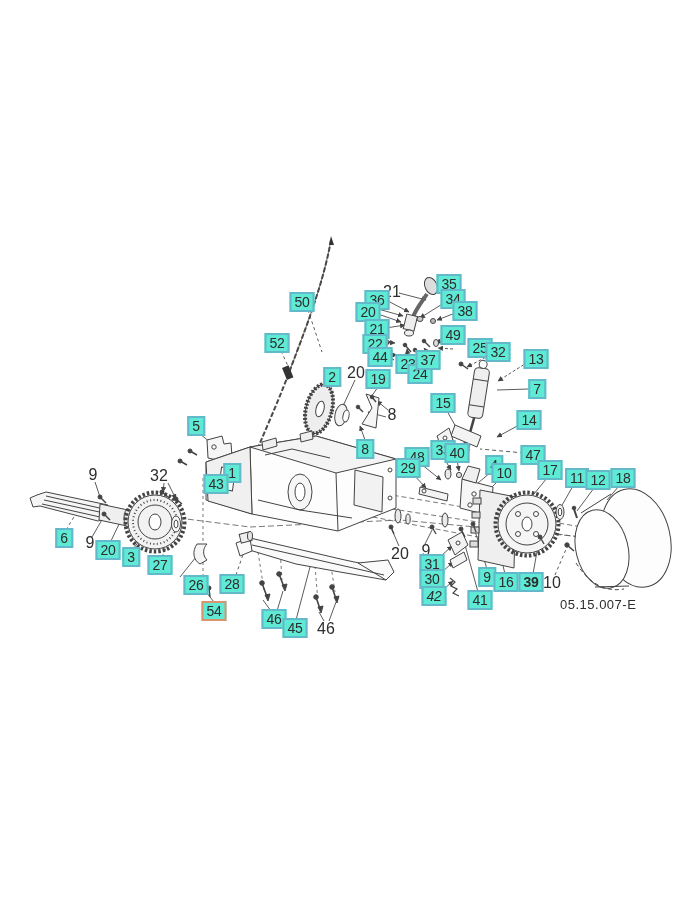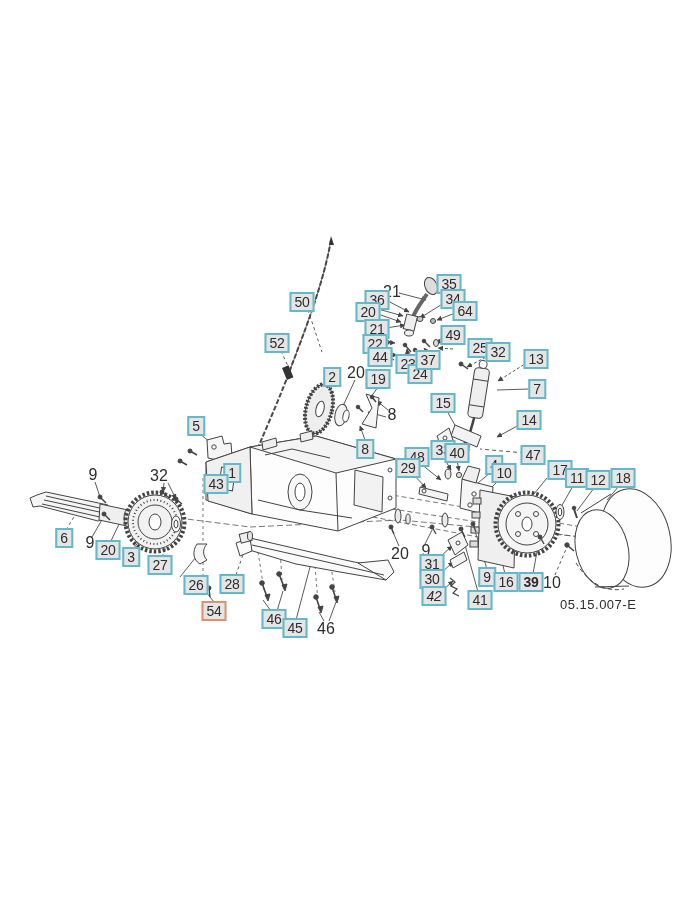--- a/index.html
+++ b/index.html
@@ -1,21 +1,21 @@
 <!DOCTYPE html>
 <html><head>
 <meta charset="utf-8">
 <style>
   html,body{margin:0;padding:0;background:#fff;}
   #screen{position:relative;width:688px;height:900px;background:#ffffff;overflow:hidden;
           font-family:"Liberation Sans",sans-serif;}
   #art{position:absolute;left:0;top:0;}
   .callout{position:absolute;transform:translate(-50%,-50%);color:#2d2d2d;
            white-space:nowrap;line-height:1;z-index:5;}
-  .callout.boxed{background:#e5e5e5;border:2px solid #63b9c9;padding:1px 3px;
+  .callout.boxed{background:#5eead4;border:2px solid #63b9c9;padding:1px 3px;
                  font-size:14px;letter-spacing:-0.3px;cursor:pointer;}
   .callout.boxed.orange{border-color:#d9936f;}
   .callout.plain{font-size:16px;background:transparent;}
   #code-label{position:absolute;left:560px;top:597px;font-size:13px;color:#2d2d2d;
               letter-spacing:0.5px;z-index:5;}
 </style>
 </head>
 <body>
 
 <div id="screen">
@@ -401,42 +401,42 @@
       <div class="callout boxed" style="left: 377px; top: 329px;">21</div>
       <div class="callout boxed" style="left: 375px; top: 344px;">22</div>
       <div class="callout boxed" style="left: 380px; top: 357px;">44</div>
       <div class="callout boxed" style="left: 408px; top: 364px;">23</div>
       <div class="callout boxed" style="left: 420px; top: 374px;">24</div>
       <div class="callout boxed" style="left: 428px; top: 360px;">37</div>
       <div class="callout boxed" style="left: 453px; top: 335px;">49</div>
       <div class="callout boxed" style="left: 480px; top: 348px;">25</div>
       <div class="callout boxed" style="left: 449px; top: 284px;">35</div>
       <div class="callout boxed" style="left: 453px; top: 299px;">34</div>
-      <div class="callout boxed" style="left: 465px; top: 311px;">64</div>
+      <div class="callout boxed" style="left: 465px; top: 311px;">38</div>
       <div class="callout boxed" style="left: 332px; top: 377px;">2</div>
       <div class="callout plain" style="left: 356px; top: 373px;">20</div>
       <div class="callout boxed" style="left: 378px; top: 379px;">19</div>
       <div class="callout plain" style="left: 392px; top: 415px;">8</div>
       <div class="callout boxed" style="left: 498px; top: 352px;">32</div>
       <div class="callout boxed" style="left: 536px; top: 359px;">13</div>
       <div class="callout boxed" style="left: 537px; top: 389px;">7</div>
       <div class="callout boxed" style="left: 443px; top: 403px;">15</div>
       <div class="callout boxed" style="left: 529px; top: 420px;">14</div>
       <div class="callout boxed" style="left: 533px; top: 455px;">47</div>
       <div class="callout boxed" style="left: 196px; top: 426px;">5</div>
       <div class="callout boxed" style="left: 232px; top: 473px;">1</div>
       <div class="callout boxed" style="left: 216px; top: 484px;">43</div>
       <div class="callout boxed" style="left: 365px; top: 449px;">8</div>
       <div class="callout boxed" style="left: 417px; top: 457px;">48</div>
       <div class="callout boxed" style="left: 408px; top: 468px;">29</div>
       <div class="callout boxed" style="left: 443px; top: 450px;">33</div>
       <div class="callout boxed" style="left: 457px; top: 453px;">40</div>
       <div class="callout boxed" style="left: 494px; top: 465px;">4</div>
       <div class="callout boxed" style="left: 504px; top: 473px;">10</div>
-      <div class="callout boxed" style="left: 550px; top: 470px; margin-left: 10px;">17</div>
+      <div class="callout boxed" style="left: 550px; top: 470px;">17</div>
       <div class="callout boxed" style="left: 577px; top: 478px;">11</div>
       <div class="callout boxed" style="left: 598px; top: 480px;">12</div>
       <div class="callout boxed" style="left: 623px; top: 478px;">18</div>
       <div class="callout plain" style="left: 93px; top: 475px;">9</div>
       <div class="callout plain" style="left: 159px; top: 476px;">32</div>
       <div class="callout boxed" style="left: 64px; top: 538px;">6</div>
       <div class="callout plain" style="left: 90px; top: 543px;">9</div>
       <div class="callout boxed" style="left: 108px; top: 550px;">20</div>
       <div class="callout boxed" style="left: 131px; top: 557px;">3</div>
       <div class="callout boxed" style="left: 160px; top: 565px;">27</div>

